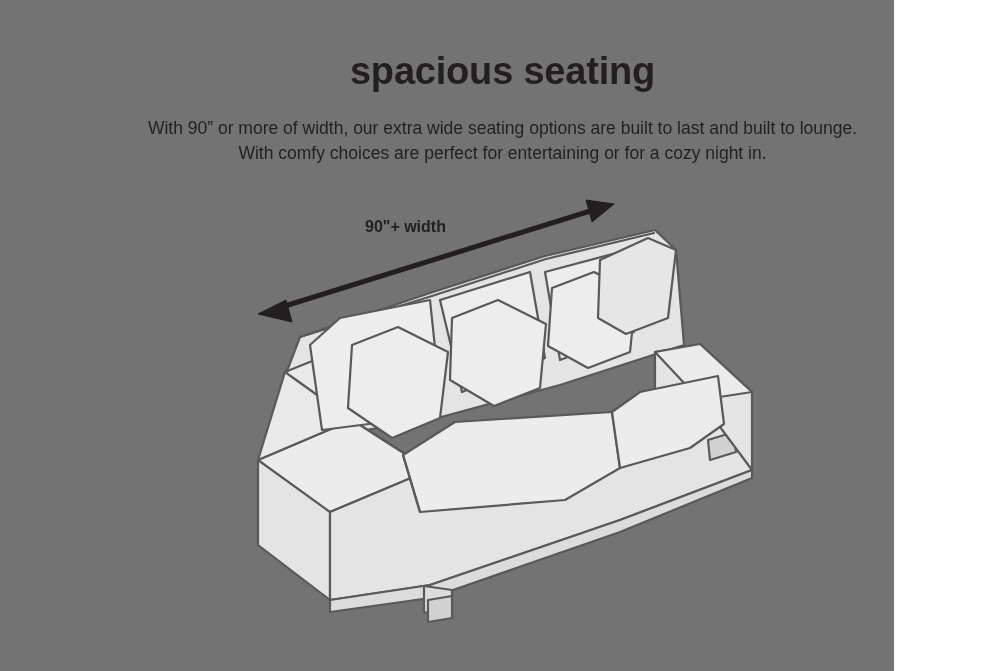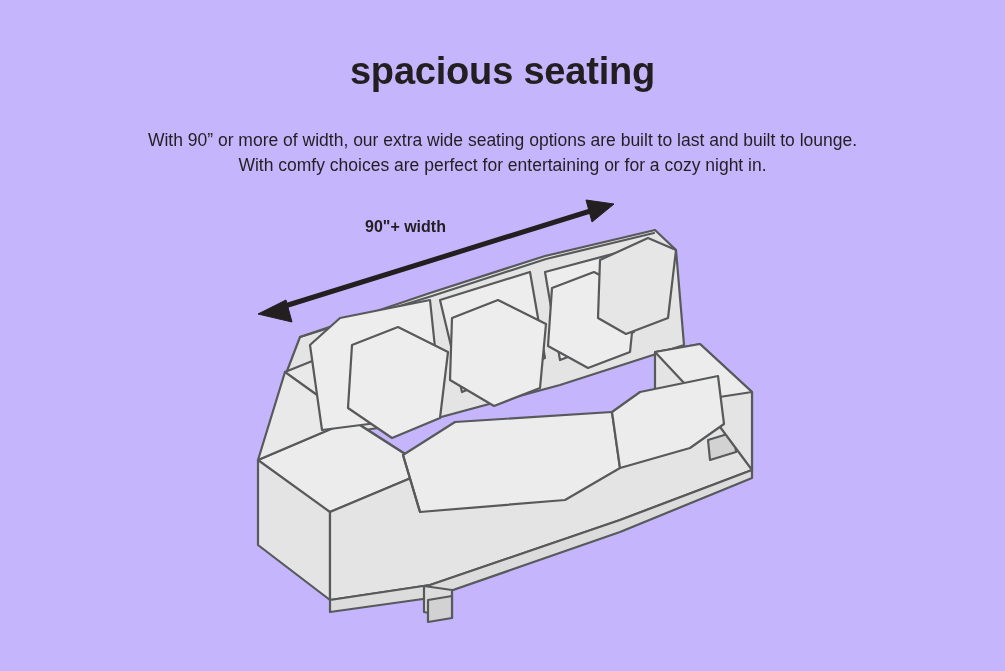--- a/index.html
+++ b/index.html
@@ -10,39 +10,39 @@
   body {
     width: 1005px;
     height: 671px;
     font-family: "Liberation Sans", sans-serif;
     color: #231f20;
     overflow: hidden;
     position: relative;
   }
   .page {
     position: relative;
-    width: 1005px;
+    width: 894px;
     height: 671px;
-    background: #c4b5fd;
+    background: #737373;
   }
   .headline {
     position: absolute;
     top: 50px;
     left: 0;
     width: 1005px;
     text-align: center;
     font-size: 38px;
     font-weight: bold;
     letter-spacing: -0.2px;
     color: #231f20;
     line-height: 1.15;
   }
   .subcopy {
     position: absolute;
-    top: 128px;
+    top: 116px;
     left: 0;
     width: 1005px;
     text-align: center;
     font-size: 17.5px;
     line-height: 1.45;
     color: #231f20;
   }
   .subcopy .line {
     display: block;
   }

